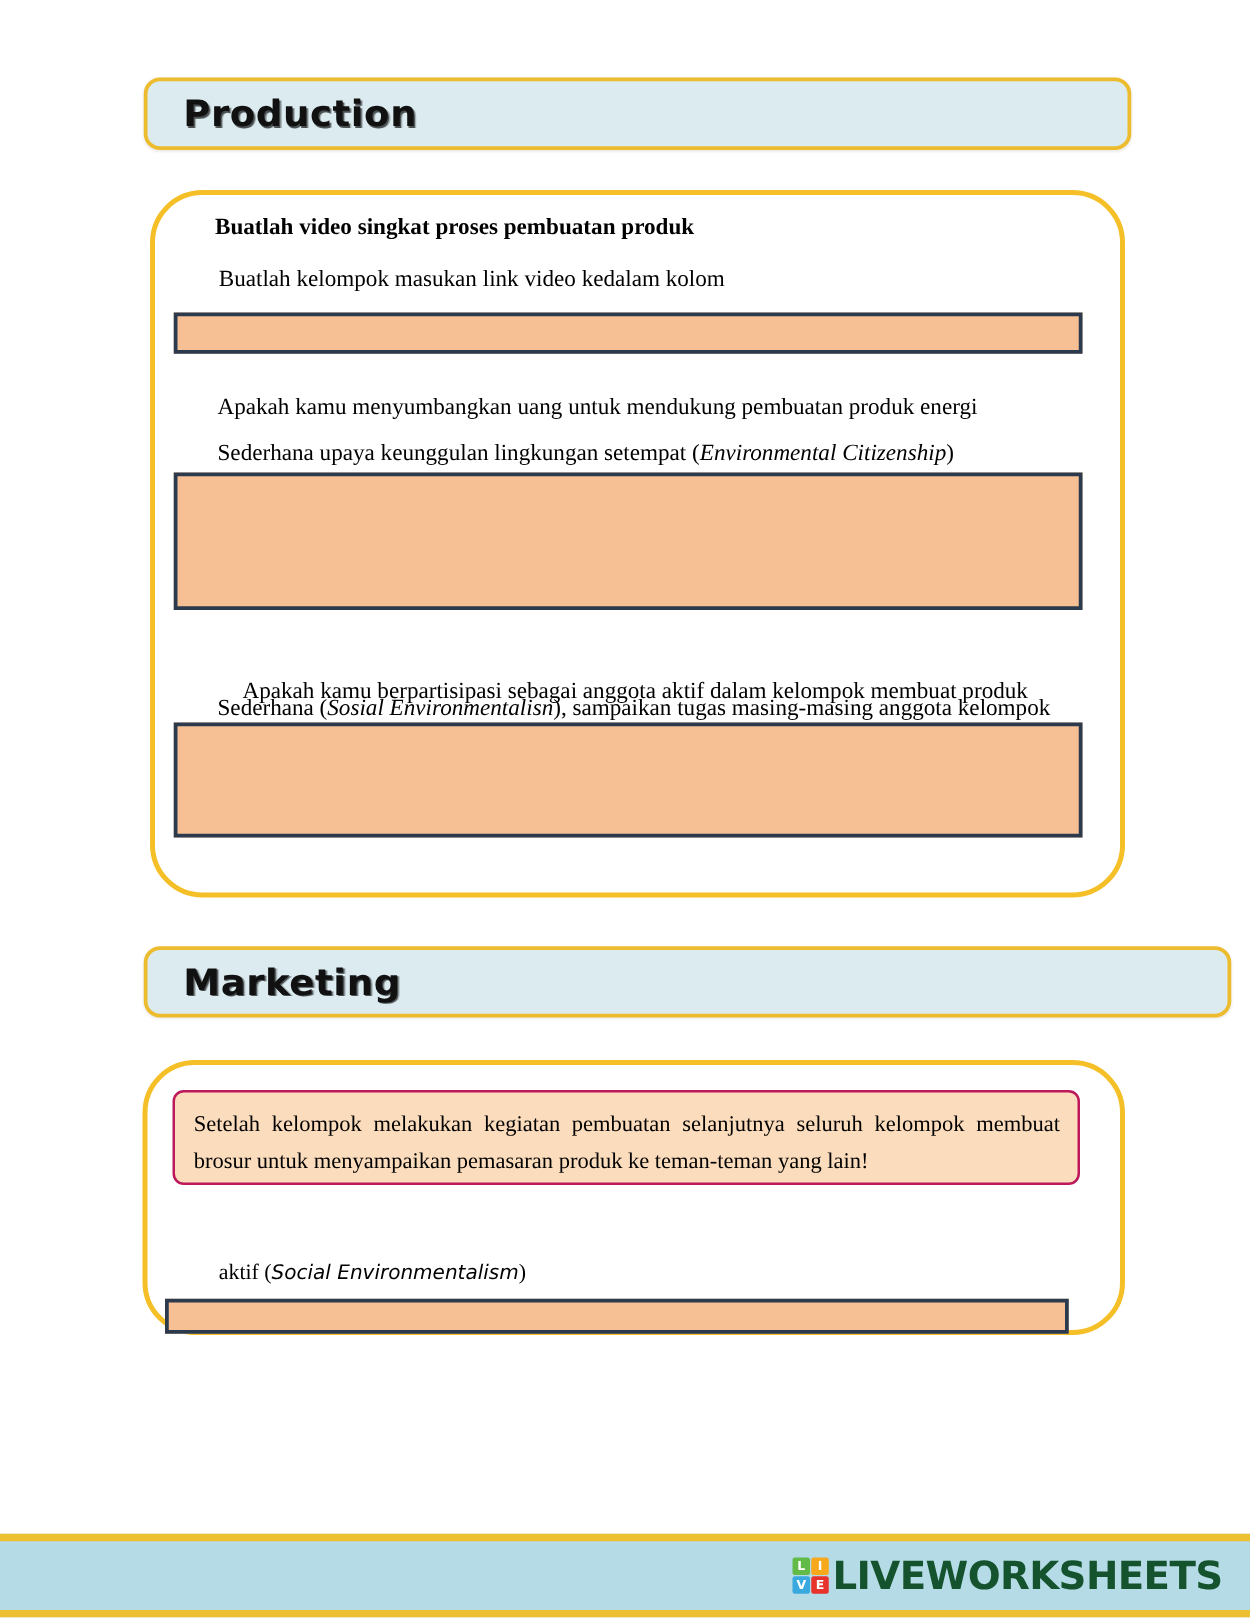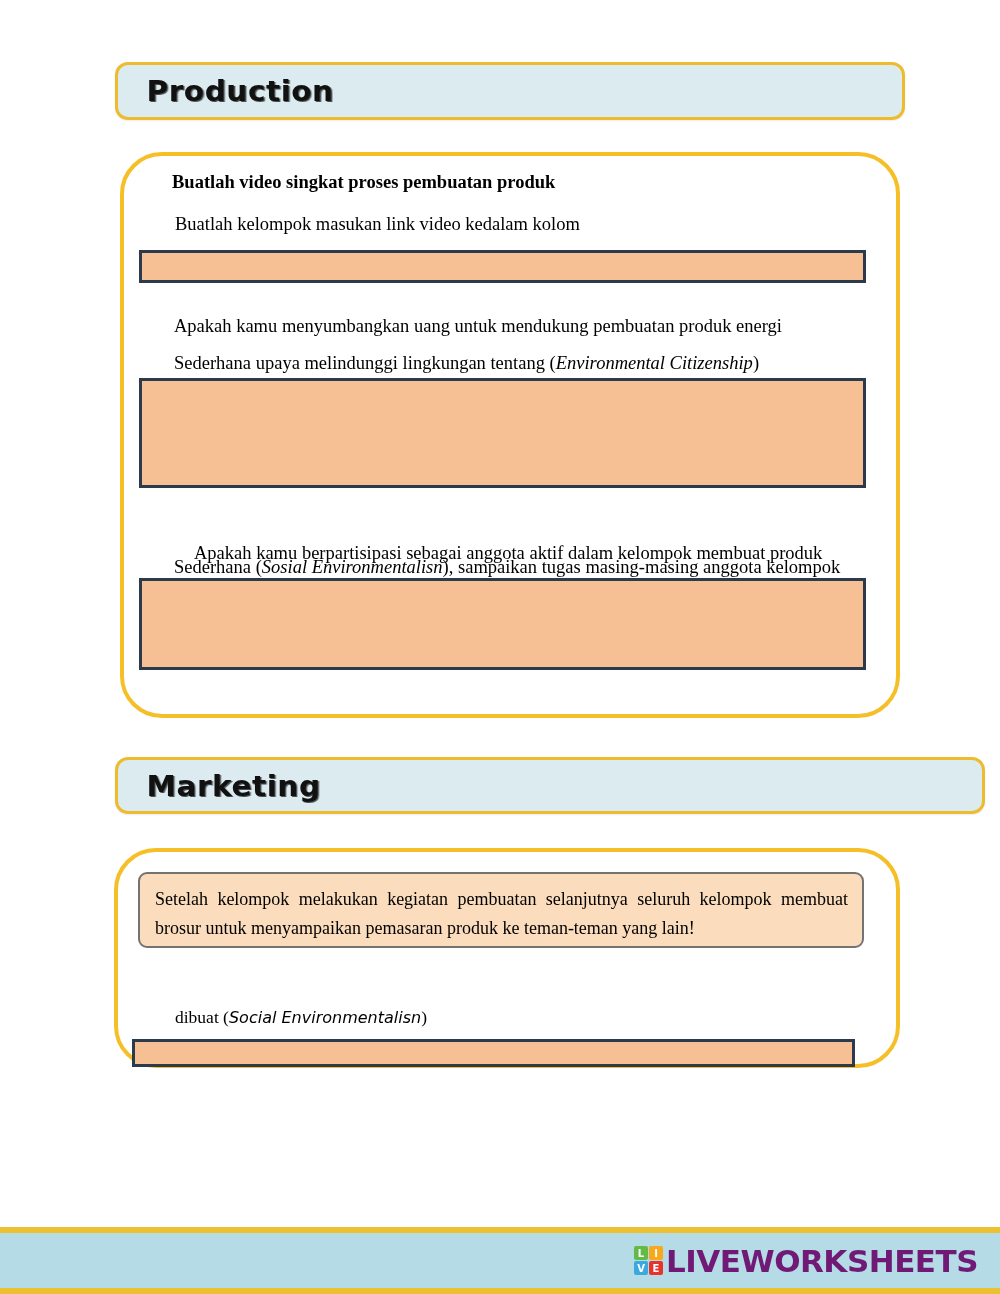--- a/index.html
+++ b/index.html
@@ -83,21 +83,21 @@
     position: absolute;
     background: #f7c094;
     border: 3px solid #2b3a4d;
     cursor: text;
   }
 
   
   .instruction-box {
     position: absolute;
     background: #fbdcbc;
-    border: 2px solid #737373;
+    border: 2px solid #be185d;
     border-radius: 9px;
     padding: 11px 14px 9px 15px;
   }
   .instruction-box p {
     margin: 0;
     font-family: "Liberation Serif", serif;
     font-size: 18px;
     line-height: 29px;
     color: #000000;
     text-align: justify;
@@ -141,21 +141,21 @@
   }
   .lw-tiles .t-l { background: #62bb46; }
   .lw-tiles .t-i { background: #f7a81b; }
   .lw-tiles .t-v { background: #3aa9e0; }
   .lw-tiles .t-e { background: #e8322c; }
   .lw-word {
     font-family: "DejaVu Sans", sans-serif;
     font-weight: bold;
     font-size: 31px;
     letter-spacing: -0.5px;
-    color: #701a75;
+    color: #14532d;
   }
 </style>
 </head>
 <body>
 
 <div class="page">
 
   <div class="section-banner" style="left:115px; top:62px; width:790px; height:58px;">
     <span class="banner-title">Production</span>
   </div>
@@ -163,21 +163,21 @@
   <div class="content-card" style="left:120px; top:152px; width:780px; height:566px;"></div>
 
   <div class="q-heading" style="left:172px; top:172px;">Buatlah video singkat proses pembuatan produk</div>
 
   <div class="q-text" style="left:175px; top:205px;">Buatlah kelompok masukan link video kedalam kolom</div>
 
   <div class="answer-field" style="left:139px; top:250px; width:727px; height:33px;"></div>
 
   <div class="q-text" style="left:174px; top:307px;">Apakah kamu menyumbangkan uang untuk mendukung pembuatan produk energi</div>
   <div class="q-text" style="left:174px; top:344px;">
-    <span>Sederhana upaya melindunggi lingkungan tentang (</span><i>Environmental Citizenship</i><span>)</span>
+    <span>Sederhana upaya keunggulan lingkungan setempat (</span><i>Environmental Citizenship</i><span>)</span>
   </div>
 
   <div class="answer-field" style="left:139px; top:378px; width:727px; height:110px;"></div>
 
   <div class="q-text" style="left:174px; top:534px;margin-left:20px;">Apakah kamu berpartisipasi sebagai anggota aktif dalam kelompok membuat produk</div>
   <div class="q-text" style="left:174px; top:548px;">
     <span>Sederhana (</span><i>Sosial Environmentalisn</i><span>), sampaikan tugas masing-masing anggota kelompok</span>
   </div>
 
   <div class="answer-field" style="left:139px; top:578px; width:727px; height:92px;"></div>
@@ -186,21 +186,21 @@
     <span class="banner-title">Marketing</span>
   </div>
 
   <div class="content-card" style="left:114px; top:848px; width:786px; height:220px;"></div>
 
   <div class="instruction-box" style="left:138px; top:872px; width:726px; height:76px;">
     <p>Setelah kelompok melakukan kegiatan pembuatan selanjutnya seluruh kelompok membuat brosur untuk menyampaikan pemasaran produk ke teman-teman yang lain!</p>
   </div>
 
   <div class="q-text" style="left:175px; top:998px; font-size:17.5px;">
-    <span>dibuat (</span><span class="sans-i">Social Environmentalisn</span><span>)</span>
+    <span>aktif (</span><span class="sans-i">Social Environmentalism</span><span>)</span>
   </div>
 
   <div class="answer-field" style="left:132px; top:1039px; width:723px; height:28px;"></div>
 
   <div class="footer-band">
     <div class="lw-logo">
       <div class="lw-tiles">
         <span class="t-l">L</span>
         <span class="t-i">I</span>
         <span class="t-v">V</span>

